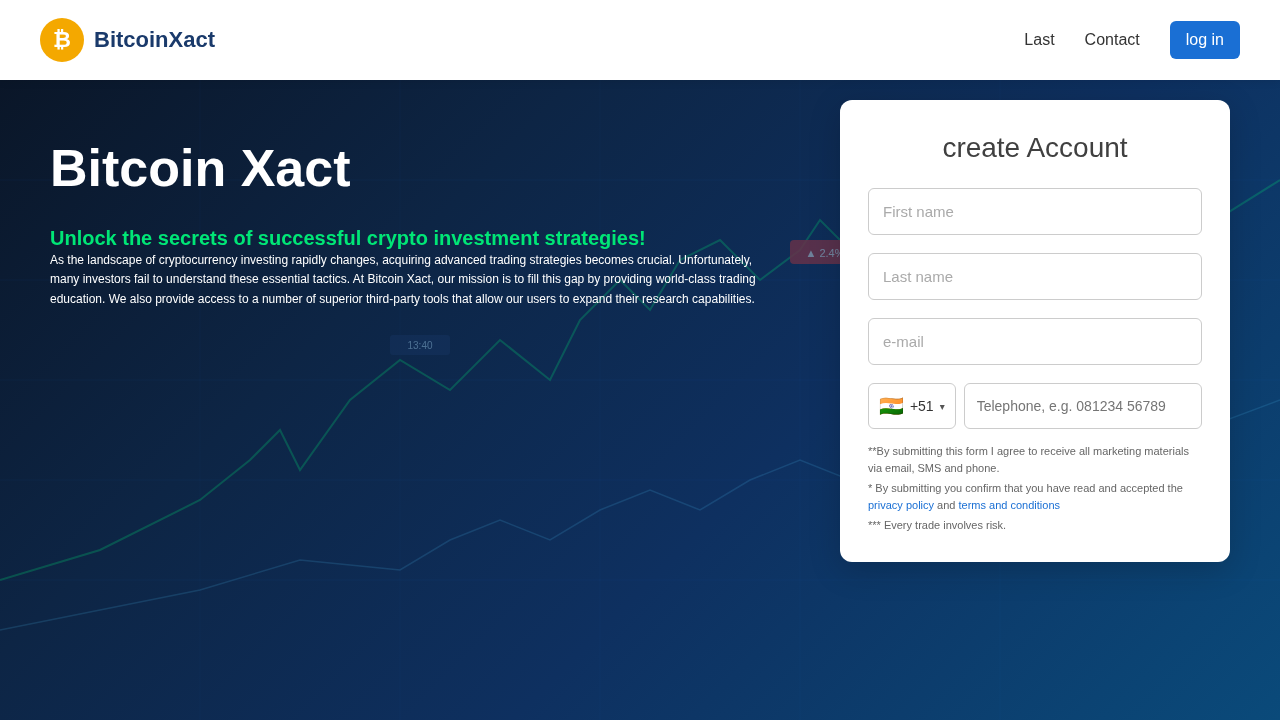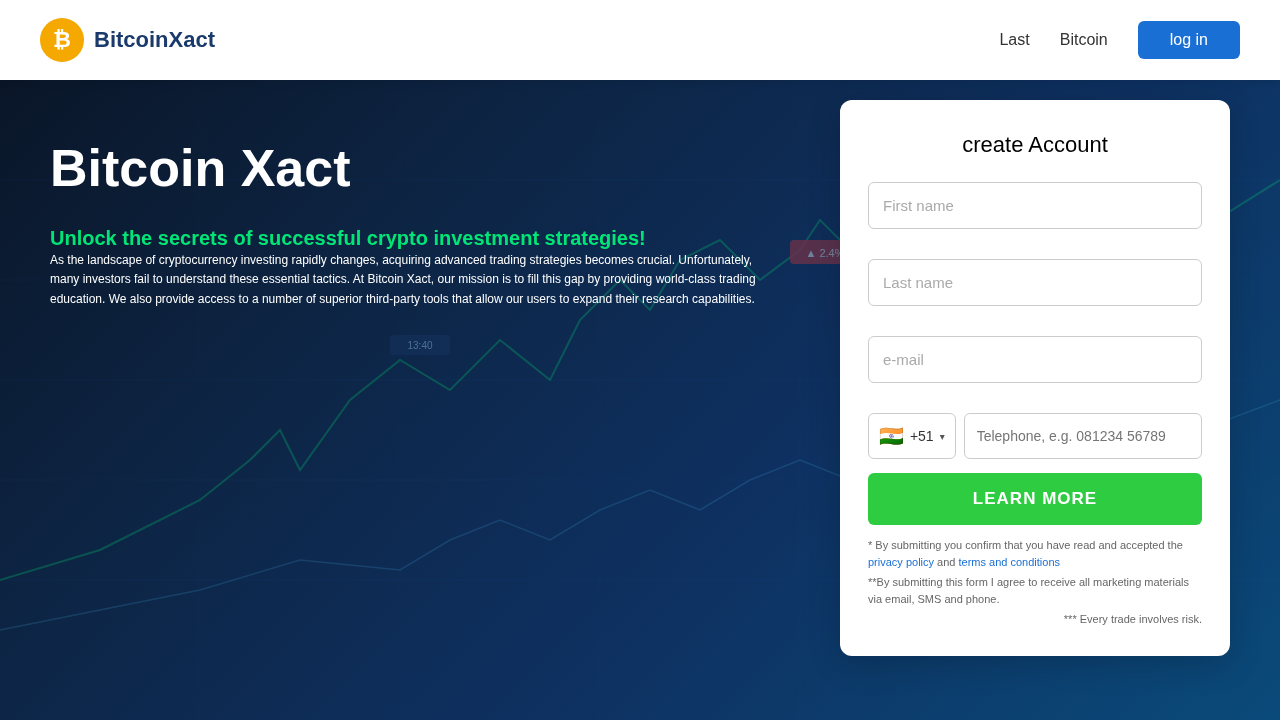--- a/index.html
+++ b/index.html
@@ -39,21 +39,21 @@
     .nav-link {
       font-size: 16px;
       color: #333;
       cursor: pointer;
       text-decoration: none;
     }
     .nav-login-btn {
       background: #1a6fd4;
       color: #fff;
       border: none;
-      padding: 10px 32px;
+      padding: 10px 16px;
       border-radius: 6px;
       font-size: 16px;
       cursor: pointer;
       font-weight: 500;
     }
 
     
     .hero {
       position: relative;
       height: 640px;
@@ -106,33 +106,33 @@
       top: 20px;
       width: 390px;
       background: #fff;
       border-radius: 12px;
       padding: 32px 28px 24px;
       box-shadow: 0 8px 32px rgba(0,0,0,0.18);
       z-index: 5;
     }
     .form-title {
       text-align: center;
-      font-size: 22px;
-      color: #000000;
+      font-size: 28px;
+      color: #404040;
       font-weight: 400;
       margin-bottom: 24px;
     }
     .form-input {
       width: 100%;
       border: 1.5px solid #ccc;
       border-radius: 6px;
       padding: 14px 14px;
       font-size: 15px;
       color: #555;
-      margin-bottom: 30px;
+      margin-bottom: 18px;
       outline: none;
     }
     .form-input::placeholder { color: #aaa; }
     .phone-row {
       display: flex;
       gap: 8px;
       margin-bottom: 14px;
     }
     .phone-country {
       display: flex;
@@ -175,38 +175,38 @@
     .disclaimer {
       font-size: 11px;
       color: #666;
       line-height: 1.5;
       text-align: left;
     }
     .disclaimer a {
       color: #1a6fd4;
       text-decoration: none;
     }
-    .disclaimer .center { text-align: right; }
+    .disclaimer .center { text-align: left; }
     .disclaimer-block { margin-bottom: 4px; }
   </style>
 </head>
 <body>
 
 <nav class="navbar">
   <div class="logo-area">
 
     <svg class="logo-icon" viewBox="0 0 44 44" xmlns="http://www.w3.org/2000/svg">
       <circle cx="22" cy="22" r="22" fill="#f4a800"></circle>
       <text x="22" y="29" text-anchor="middle" font-size="22" font-weight="bold" fill="#fff" font-family="Arial">₿</text>
     </svg>
     <span class="logo-text">BitcoinXact</span>
   </div>
   <div class="nav-links">
     <a class="nav-link">Last</a>
-    <a class="nav-link">Bitcoin</a>
+    <a class="nav-link">Contact</a>
     <button class="nav-login-btn">log in</button>
   </div>
 </nav>
 
 <div class="hero">
 
   <svg class="chart-bg" viewBox="0 0 1280 640" preserveAspectRatio="none" xmlns="http://www.w3.org/2000/svg">
 
     <line x1="0" y1="100" x2="1280" y2="100" stroke="#1a6fd4" stroke-width="0.5" opacity="0.3"></line>
     <line x1="0" y1="200" x2="1280" y2="200" stroke="#1a6fd4" stroke-width="0.5" opacity="0.3"></line>
@@ -248,27 +248,26 @@
 
     <div class="phone-row">
       <div class="phone-country">
         <span class="flag-emoji">🇮🇳</span>
         <span class="phone-code">+51</span>
         <span class="chevron">▾</span>
       </div>
       <input class="phone-input" type="tel" placeholder="Telephone, e.g. 081234 56789" style="">
     </div>
 
-    <button class="learn-btn">LEARN MORE</button>
 
     <div class="disclaimer">
       <div class="disclaimer-block">
+        <span>**By submitting this form I agree to receive all marketing materials via email, SMS and phone.</span>
+      </div>
+      <div class="disclaimer-block">
         <span>* By submitting you confirm that you have read and accepted the </span><a href="#">privacy policy</a><span> and </span><a href="#">terms and conditions</a>
-      </div>
-      <div class="disclaimer-block">
-        <span>**By submitting this form I agree to receive all marketing materials via email, SMS and phone.</span>
       </div>
       <div class="disclaimer-block center">
         <span>*** Every trade involves risk.</span>
       </div>
     </div>
   </div>
 </div>
 
 </body></html>

